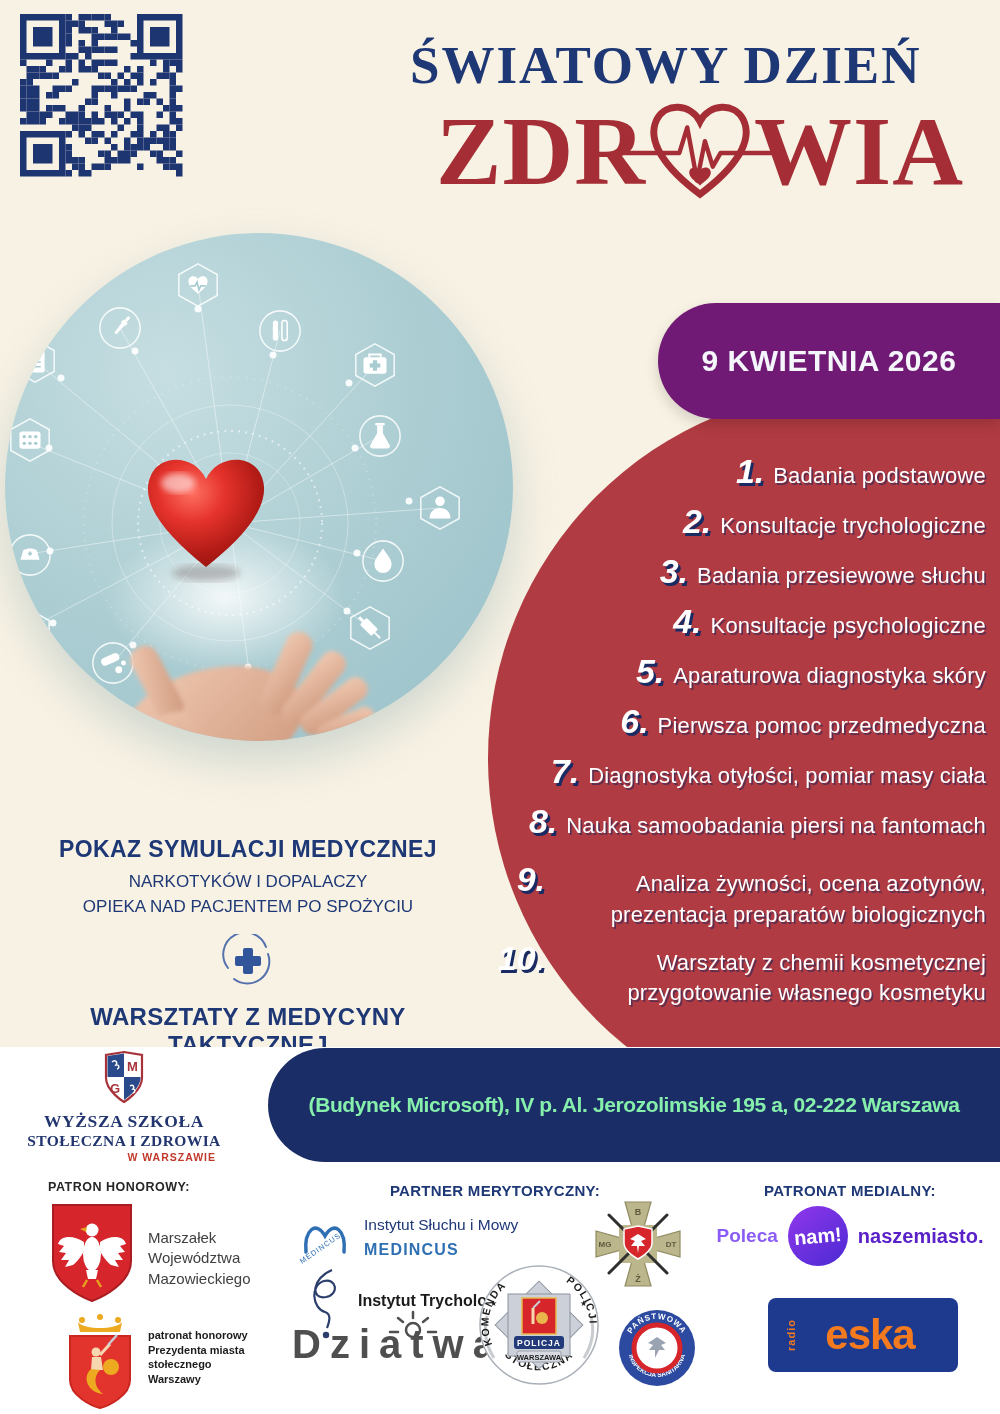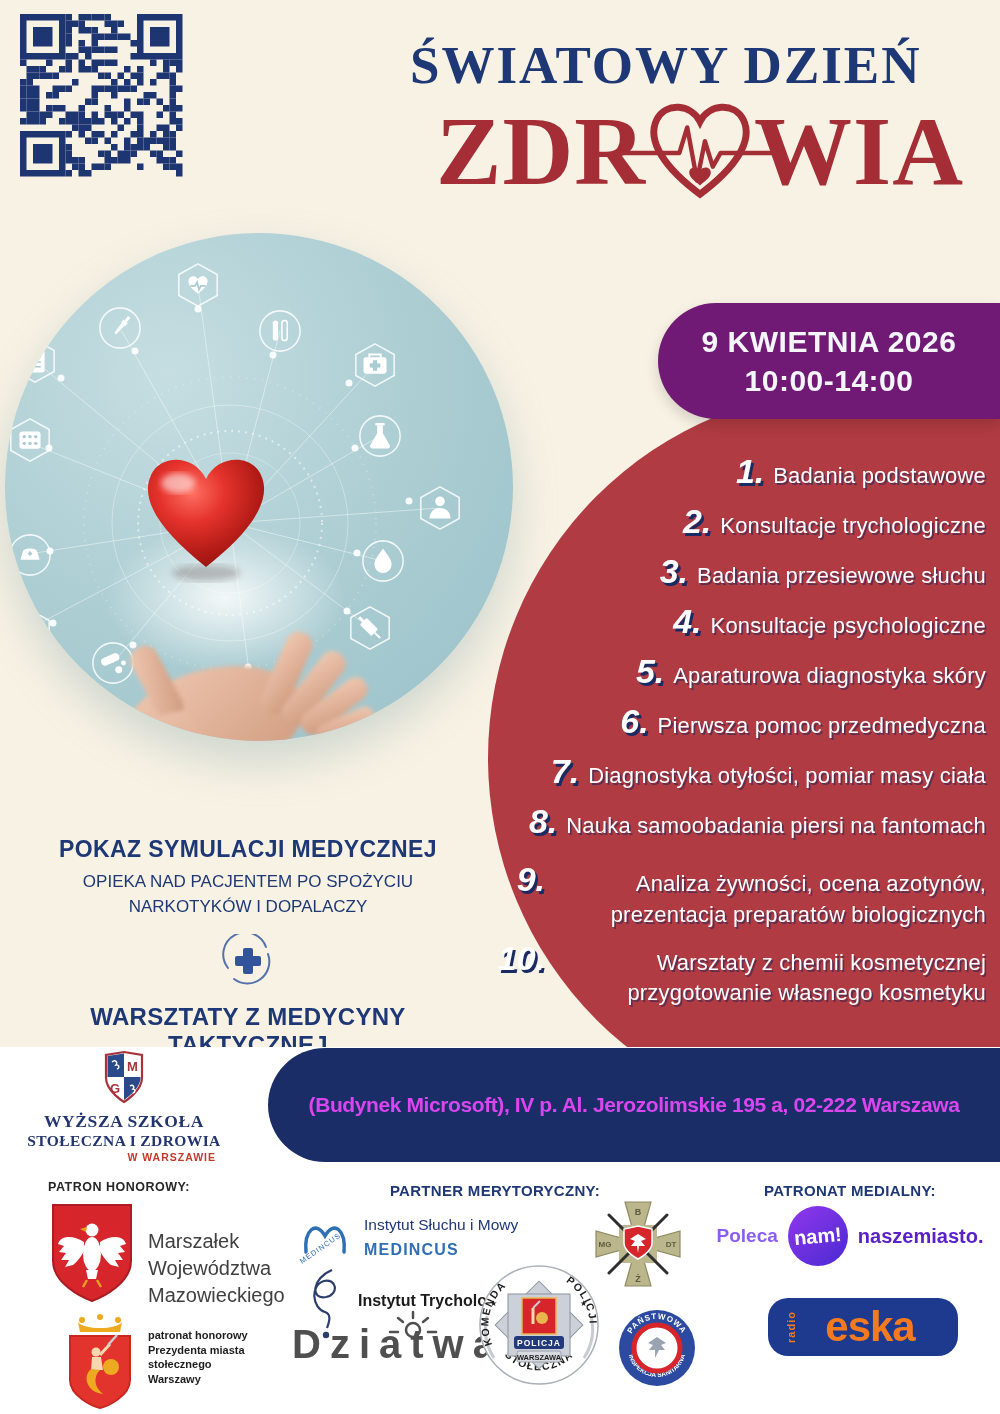--- a/index.html
+++ b/index.html
@@ -52,50 +52,50 @@
   .workshops{left:38px;top:836px;width:420px;text-align:center;color:#1e3876;z-index:2;}
   .wk-h1{font-size:23px;font-weight:bold;letter-spacing:.4px;}
   .wk-sub{font-size:17px;font-weight:500;line-height:1.45;margin-top:7px;}
   .wk-plus{margin:15px auto 11px;width:54px;height:54px;}
   .wk-h2{font-size:24px;font-weight:bold;letter-spacing:.3px;}
 
   
   .footer-white{left:0;top:1047px;width:1000px;height:367px;background:#fff;z-index:3;}
   .addr{left:268px;top:1048px;width:732px;height:114px;background:#1b2d66;
         border-radius:58px 0 0 58px;display:flex;align-items:center;justify-content:center;z-index:4;}
-  .addr div{color:#d946ef;font-weight:bold;font-size:21px;letter-spacing:-0.4px;white-space:nowrap;}
+  .addr div{color:#86efac;font-weight:bold;font-size:21px;letter-spacing:-0.4px;white-space:nowrap;}
 
   .univ{left:26px;top:1050px;width:196px;text-align:center;z-index:4;color:#22356e;
         font-family:"Liberation Serif",serif;}
   .univ .l1{font-size:17.5px;font-weight:bold;letter-spacing:.6px;margin-top:3px;}
   .univ .l2{font-size:15.5px;font-weight:bold;letter-spacing:.4px;}
   .univ .l3{font-family:"Liberation Sans",sans-serif;font-size:10.5px;font-weight:bold;
             color:#c0392b;letter-spacing:1px;text-align:right;padding-right:6px;margin-top:1px;}
 
   .lbl-sm{font-size:12.5px;font-weight:bold;color:#262626;letter-spacing:.5px;z-index:4;}
   .lbl-nav{font-size:15px;font-weight:bold;color:#1e3876;letter-spacing:.3px;z-index:4;}
-  .gray-lines{font-size:20px;color:#404040;line-height:1.35;z-index:4;}
+  .gray-lines{font-size:15px;color:#404040;line-height:1.35;z-index:4;}
   .dark-lines{font-size:11px;color:#1c1c1c;font-weight:600;line-height:1.32;z-index:4;}
 
   .med-t1{font-size:15.5px;color:#1e3876;z-index:4;}
   .med-t2{font-size:16px;font-weight:bold;color:#2f6fb4;letter-spacing:1.2px;margin-top:3px;}
   .trych{font-size:16px;font-weight:bold;color:#1b1b1b;z-index:4;}
   .dziatwa{font-size:40px;font-weight:600;color:#4f4f4f;letter-spacing:9px;z-index:4;
            font-family:"Liberation Sans",sans-serif;}
 
   .nam-row{left:700px;top:1206px;width:300px;display:flex;align-items:center;
            justify-content:center;gap:10px;z-index:4;}
   .poleca{font-size:19px;font-weight:600;color:#8b5cf6;}
   .nam-circle{width:60px;height:60px;border-radius:50%;
               background:linear-gradient(140deg,#9137ec,#4a2ad2);
               display:flex;align-items:center;justify-content:center;}
   .nam-circle span{color:#fff;font-weight:bold;font-size:20px;transform:rotate(-5deg);}
   .naszem{font-size:20px;font-weight:800;color:#5b21c9;}
 
-  .eska{left:768px;top:1298px;width:190px;height:58px;background:#1d3a8f;border-radius:20px;
+  .eska{left:768px;top:1298px;width:190px;height:74px;background:#1d3a8f;border-radius:8px;
         display:flex;align-items:center;z-index:4;}
   .eska .radio{position:absolute;left:7px;top:50%;transform:translateY(-50%) rotate(-90deg);
                transform-origin:center;color:#f47a1f;font-size:11px;font-weight:bold;letter-spacing:1px;}
   .eska .word{flex:1;text-align:center;padding-left:14px;color:#f47a1f;font-size:42px;
               font-weight:800;letter-spacing:-1px;}
 </style>
 </head>
 <body>
 
 <div class="poster">
@@ -532,21 +532,20 @@
       <ellipse cx="76" cy="130" rx="34" ry="8" fill="rgba(60,40,40,.25)" filter="url(#blurw)"></ellipse>
       <path d="M76,36 C65,12 31,10 21,32 C9,58 33,90 76,124 C119,90 143,58 131,32 C121,10 87,12 76,36 Z" fill="url(#hg)"></path>
       <ellipse cx="48" cy="40" rx="17" ry="10" fill="#ffffff" opacity=".55" filter="url(#blurw)"></ellipse>
     </svg>
   </div>
 
   <div class="abs redcircle"></div>
 
   <div class="abs badge">
     <div>9 KWIETNIA 2026</div>
-    <div>10:00-14:00</div>
   </div>
 
   <div class="abs agenda">
     <div class="row">
       <span class="num">1.</span>
       <span class="txt">Badania podstawowe</span>
     </div>
     <div class="row">
       <span class="num">2.</span>
       <span class="txt">Konsultacje trychologiczne</span>
@@ -581,22 +580,22 @@
     </div>
     <div class="row row2">
       <span class="num">10.</span>
       <span class="txt">Warsztaty z chemii kosmetycznej przygotowanie własnego kosmetyku</span>
     </div>
   </div>
 
   <div class="abs workshops">
     <div class="wk-h1">POKAZ SYMULACJI MEDYCZNEJ</div>
     <div class="wk-sub">
+      <div>NARKOTYKÓW I DOPALACZY</div>
       <div>OPIEKA NAD PACJENTEM PO SPOŻYCIU</div>
-      <div>NARKOTYKÓW I DOPALACZY</div>
     </div>
     <svg class="wk-plus" viewBox="0 0 54 54">
       <path d="M7,34 A22,22 0 1 1 45,13" fill="none" stroke="#5571ad" stroke-width="2" stroke-linecap="round"></path>
       <path d="M47,20 A22,22 0 0 1 13,45" fill="none" stroke="#5571ad" stroke-width="2" stroke-linecap="round"></path>
       <rect x="22" y="14" width="10" height="26" rx="2" fill="#31549b"></rect>
       <rect x="14" y="22" width="26" height="10" rx="2" fill="#31549b"></rect>
     </svg>
     <div class="wk-h2">WARSZTATY Z MEDYCYNY TAKTYCZNEJ</div>
     <div class="wk-sub">TAMOWANIE MASYWNYCH KRWOTOKÓW</div>
   </div>

